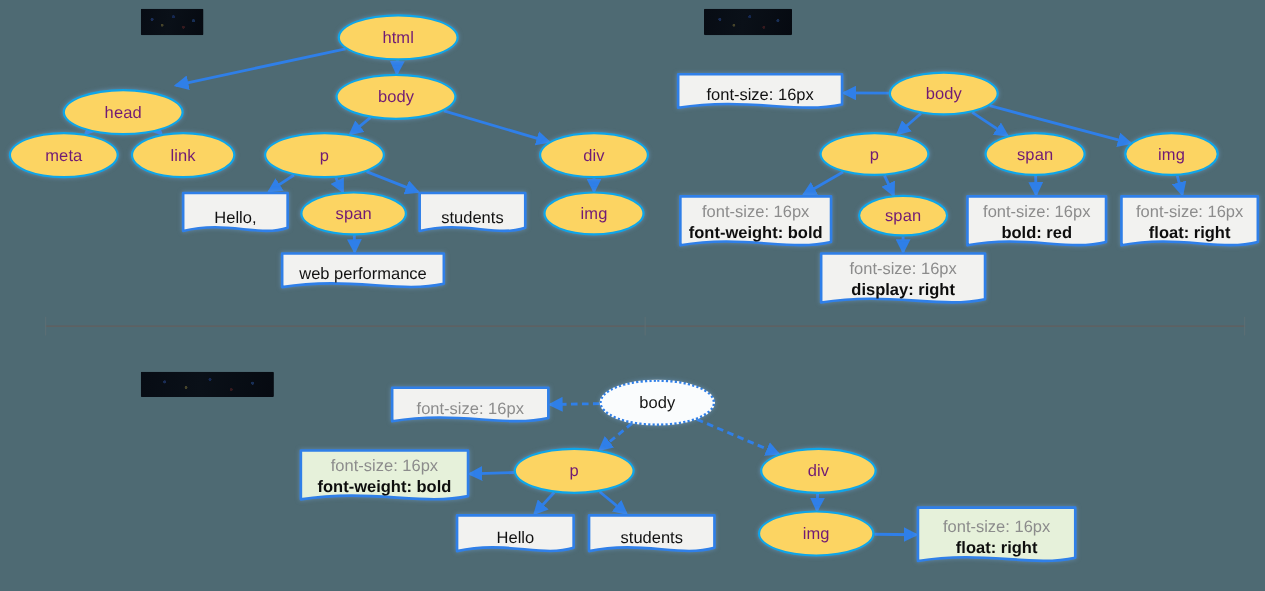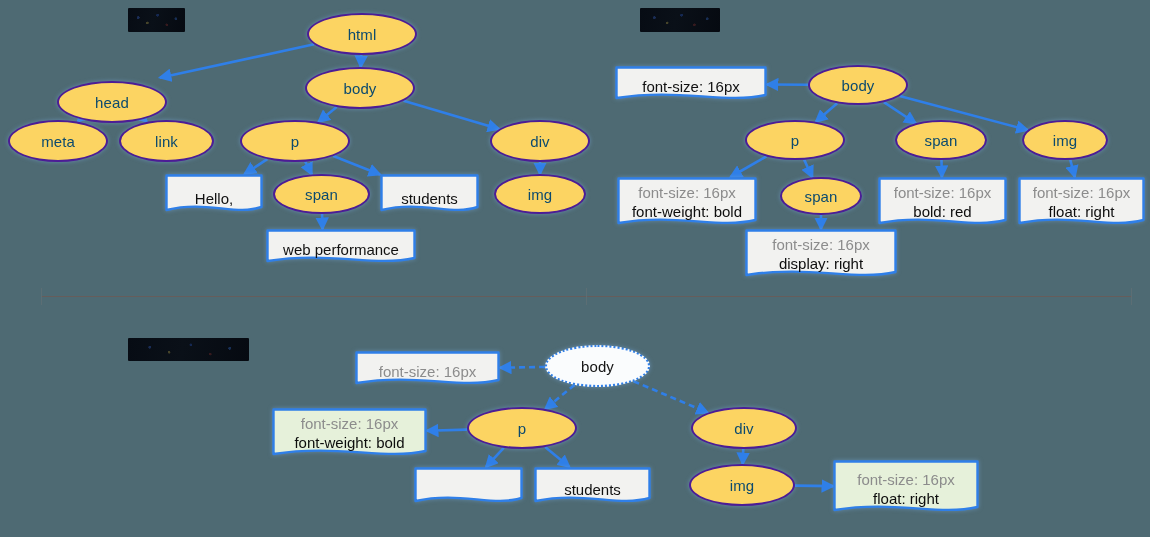--- a/index.html
+++ b/index.html
@@ -36,23 +36,23 @@
     box-sizing: border-box;
     display: flex;
     align-items: center;
     justify-content: center;
     text-align: center;
   }
 
   
   .ellipse {
     background: #fcd462;
-    border: 2px solid #4c1d95;
+    border: 2px solid #0ea5e9;
     border-radius: 50%;
-    color: #0c4a6e;
+    color: #701a75;
     font-size: 15px;
     letter-spacing: 0.1px;
     filter: drop-shadow(0 0 2px rgba(120,170,220,0.55));
   }
   .ellipse.ghost {
     background: #fafcfd;
     border: 2px dotted #2f7fe8;
     color: #141414;
   }
 
@@ -84,21 +84,21 @@
     color: #111111;
     font-size: 15px;
     padding: 0 6px;
     box-sizing: border-box;
   }
   .boxtext .dim {
     color: #8c8c8c;
   }
   .boxtext .strong {
     color: #0d0d0d;
-    font-weight: normal;
+    font-weight: bold;
   }
 
   
   .title-block {
     position: absolute;
     z-index: 4;
     background:
       radial-gradient(circle at 18% 40%, rgba(40,70,140,0.55) 0 1.2px, transparent 1.6px),
       radial-gradient(circle at 34% 62%, rgba(130,120,60,0.5) 0 1.1px, transparent 1.5px),
       radial-gradient(circle at 52% 30%, rgba(30,60,130,0.55) 0 1.2px, transparent 1.6px),
@@ -214,21 +214,21 @@
         <svg viewBox="0 0 99 40">
           <path d="M 1.5 1.5 H 97.5 V 33 C 71.28 42, 41.58 26, 1.5 36 Z" fill="#f2f2f0" stroke="#2f7fe8" stroke-width="2.4" stroke-linejoin="round"></path>
         </svg>
         <div class="boxtext">
           <div>students</div>
         </div>
       </div>
       <div class="node ellipse" style="left: 494px; top: 174px; width: 92px; height: 40px;">
         <span>img</span>
       </div>
-      <div class="boxwrap" style="left: 248px; top: 229px; width: 164px; height: 36px; margin-left: 11px;">
+      <div class="boxwrap" style="left: 248px; top: 229px; width: 164px; height: 36px;">
         <svg viewBox="0 0 150 36">
           <path d="M 1.5 1.5 H 148.5 V 29 C 108 38, 63 22, 1.5 32 Z" fill="#f2f2f0" stroke="#2f7fe8" stroke-width="2.4" stroke-linejoin="round"></path>
         </svg>
         <div class="boxtext">
           <div>web performance</div>
         </div>
       </div>
       <div class="node ellipse" style="left: 808px; top: 65px; width: 100px; height: 40px;">
         <span>body</span>
       </div>
@@ -297,20 +297,23 @@
       <div class="node ellipse" style="left: 691px; top: 407px; width: 106px; height: 42px;">
         <span>div</span>
       </div>
       <div class="node ellipse" style="left: 689px; top: 464px; width: 106px; height: 42px;">
         <span>img</span>
       </div>
       <div class="boxwrap" style="left: 414px; top: 467px; width: 109px; height: 38px;">
         <svg viewBox="0 0 109 38">
           <path d="M 1.5 1.5 H 107.5 V 31 C 78.48 40, 45.78 24, 1.5 34 Z" fill="#f2f2f0" stroke="#2f7fe8" stroke-width="2.4" stroke-linejoin="round"></path>
         </svg>
+        <div class="boxtext">
+          <div>Hello</div>
+        </div>
       </div>
       <div class="boxwrap" style="left: 534px; top: 467px; width: 117px; height: 38px;">
         <svg viewBox="0 0 117 38">
           <path d="M 1.5 1.5 H 115.5 V 31 C 84.24 40, 49.14 24, 1.5 34 Z" fill="#f2f2f0" stroke="#2f7fe8" stroke-width="2.4" stroke-linejoin="round"></path>
         </svg>
         <div class="boxtext">
           <div>students</div>
         </div>
       </div>
       <div class="boxwrap" style="left: 355px; top: 351px; width: 145px; height: 36px;">

